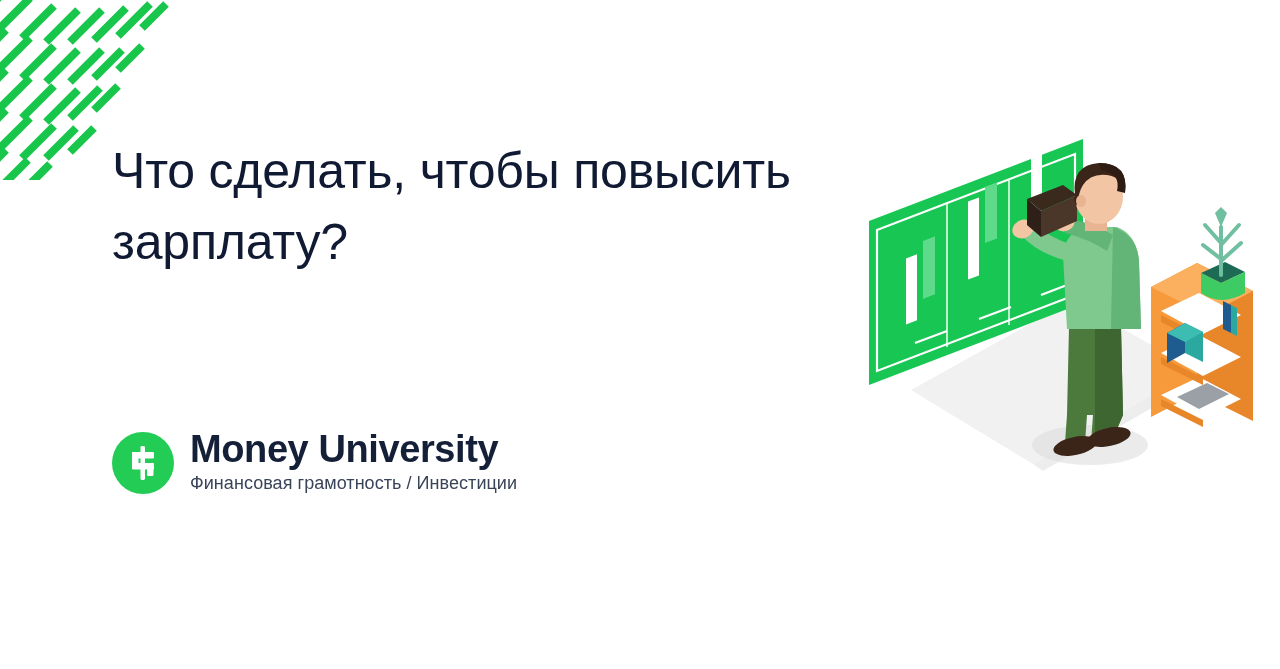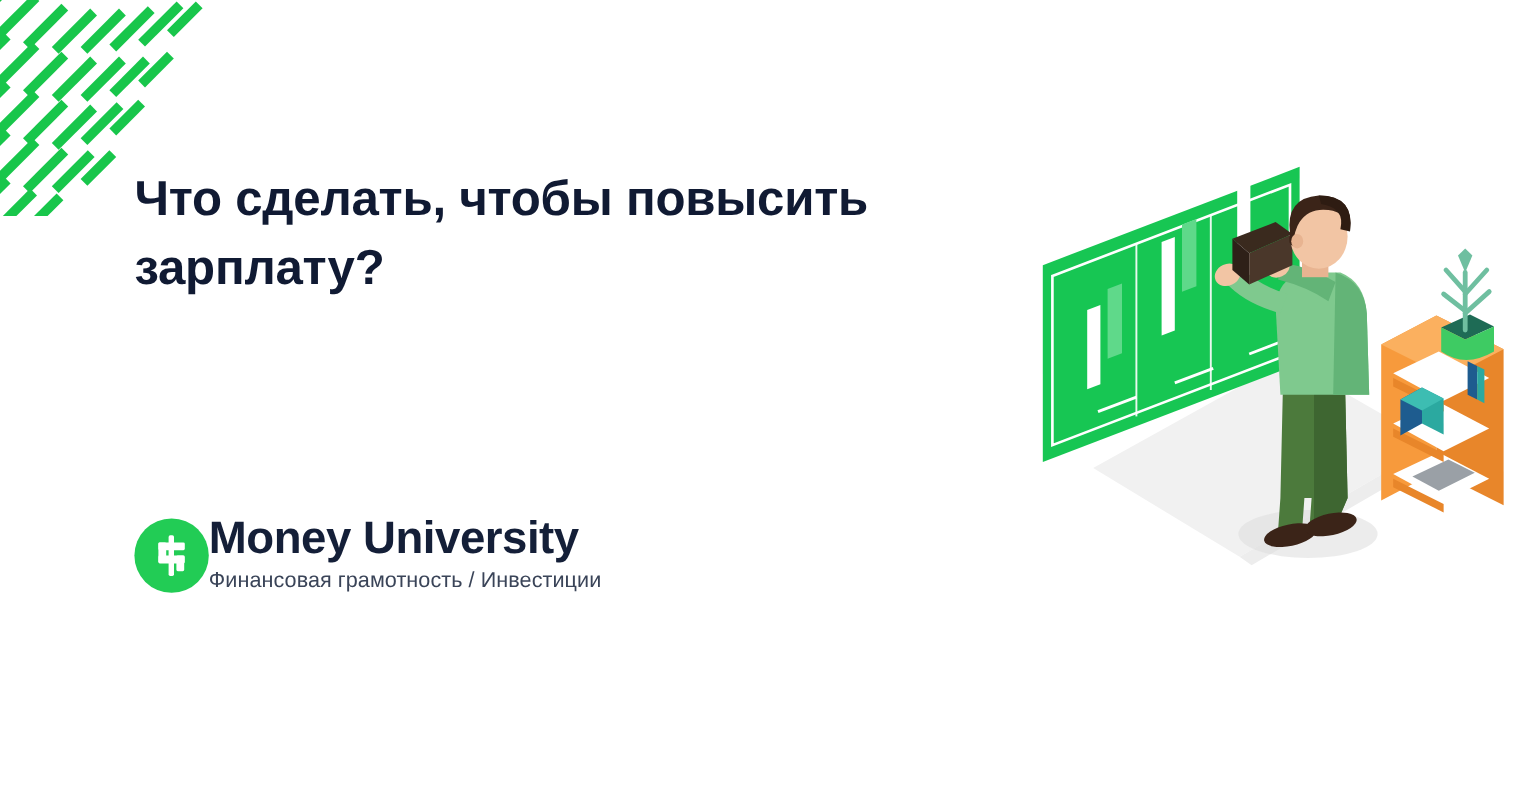--- a/index.html
+++ b/index.html
@@ -21,34 +21,35 @@
     position:absolute; left:0; top:0;
     width:200px; height:180px;
     pointer-events:none;
   }
 
   
   #headline {
     position:absolute;
     left:112px; top:136px;
     width:760px;
-    font-size:41px;
-    font-weight:bold;
+    font-size:50px;
+    font-weight:normal;
     line-height:1.42;
     letter-spacing:-0.2px;
     color:#101A33;
     white-space:pre-line;
   }
 
   
   #logo-lockup {
     position:absolute;
     left:112px; top:430px;
     display:flex;
     align-items:center;
+    gap:16px;
   }
   #logo-mark {
     width:62px; height:62px;
     flex:0 0 62px;
     border-radius:50%;
     background:#22CC55;
     display:flex; align-items:center; justify-content:center;
   }
   #logo-text-block { display:flex; flex-direction:column; }
   #logo-wordmark {

